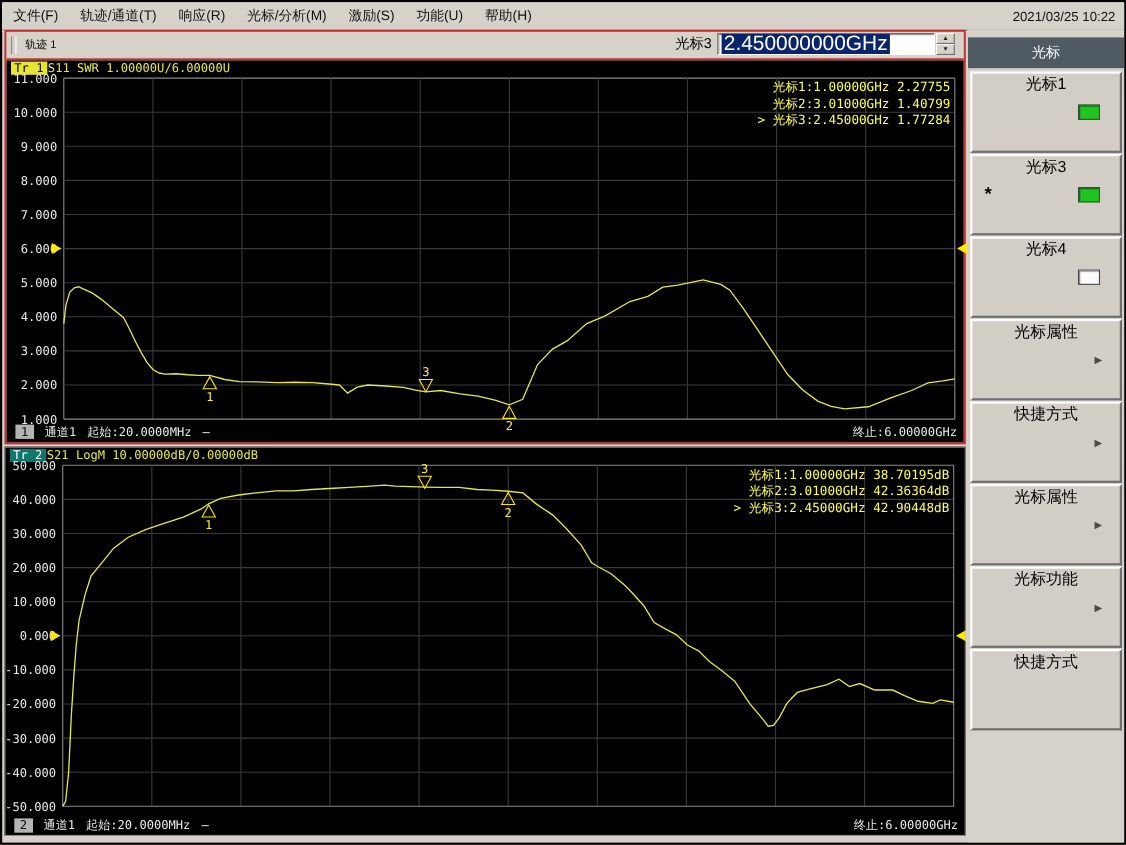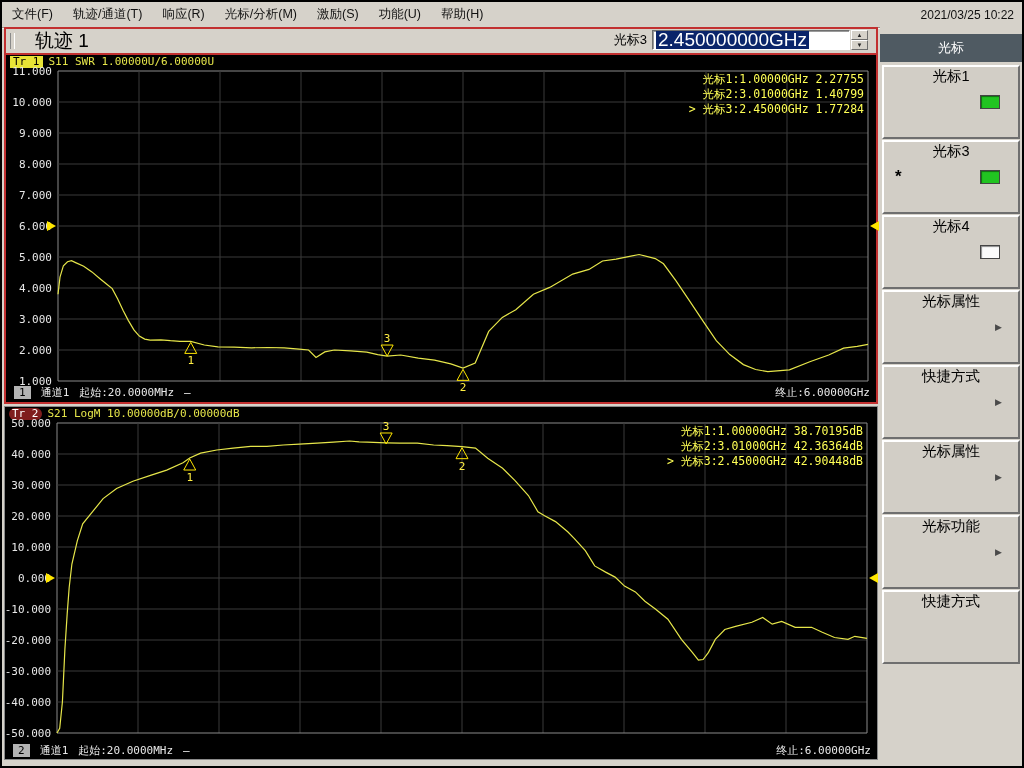--- a/index.html
+++ b/index.html
@@ -12,40 +12,40 @@
             background:#d6d2ca;border-bottom:1px solid #9a968e;box-shadow:0 1px 0 #f4f2ee;}
   .menu-item{padding:3px 10px;font-size:12.5px;color:#111;cursor:default;}
   .menu-date{margin-left:auto;padding-right:8px;font-size:12px;color:#111;}
 
   
   .active-frame{position:absolute;left:2px;top:25px;width:874px;height:377px;
                 border:2px solid #c23030;background:#d6d2ca;box-sizing:border-box;}
   .toolbar-row{position:relative;height:24px;border-bottom:2px solid #c23030;
                display:flex;align-items:center;background:#d6d2ca;}
   .grip{width:3px;height:16px;margin-left:4px;border-left:1px solid #8a8a8a;border-right:1px solid #fff;}
-  .trace-title{margin-left:20px;font-size:19px;color:#000;}
+  .trace-title{margin-left:8px;font-size:10px;color:#000;}
   .marker-entry{position:absolute;right:8px;top:1px;display:flex;align-items:center;}
   .marker-entry-label{font-size:13px;margin-right:5px;color:#000;}
   .freq-input{width:198px;height:20px;background:#fff;box-sizing:border-box;
               border:1px solid;border-color:#6e6e6e #fff #fff #6e6e6e;box-shadow:inset 1px 1px 0 #9a9a9a;
               display:flex;align-items:center;padding-left:3px;overflow:hidden;}
   .freq-selected{background:#0a246a;color:#fff;font-size:19px;padding:1px 2px;white-space:nowrap;}
   .spinner{width:17px;height:20px;display:flex;flex-direction:column;margin-left:1px;}
   .spin-btn{flex:1;background:#d6d2ca;border:1px solid;border-color:#fff #6e6e6e #6e6e6e #fff;
             font-size:6px;line-height:7px;text-align:center;color:#222;padding:0;cursor:default;}
 
   
   .chart-area{background:#000;height:347px;position:relative;}
   .lower-panel{position:absolute;left:2px;top:404px;width:874px;height:354px;background:#000;
                border:1px solid #8a8a8a;box-sizing:border-box;}
-  .chart-header{height:13px;display:flex;align-items:center;gap:6px;padding-left:4px;
+  .chart-header{height:13px;display:flex;align-items:center;gap:1px;padding-left:4px;
                 font-family:"DejaVu Sans Mono",monospace;font-size:11px;}
   .tr-badge{padding:0 3px;font-size:11px;line-height:12px;}
   .tr-badge.tr1{background:#e8e436;color:#000;}
-  .tr-badge.tr2{background:#7f1d1d;color:#fff;border-radius:6px;}
+  .tr-badge.tr2{background:#0f766e;color:#fff;}
   .meas{color:#e6e64a;white-space:nowrap;}
   svg.plot{display:block;overflow:visible;}
   .chart-status{height:16px;display:flex;align-items:center;gap:10px;padding:0 6px 0 8px;
                 font-family:"DejaVu Sans Mono",monospace;font-size:11px;color:#e8e8e8;}
   .ch-badge{background:#b4b4b4;color:#000;padding:0 5px;font-size:11px;line-height:13px;}
   .sweep-dash{color:#fff;}
   .stop-label{margin-left:auto;}
 
   
   .sidebar{position:absolute;top:25px;right:0;width:142px;bottom:0;background:#d6d2ca;}

